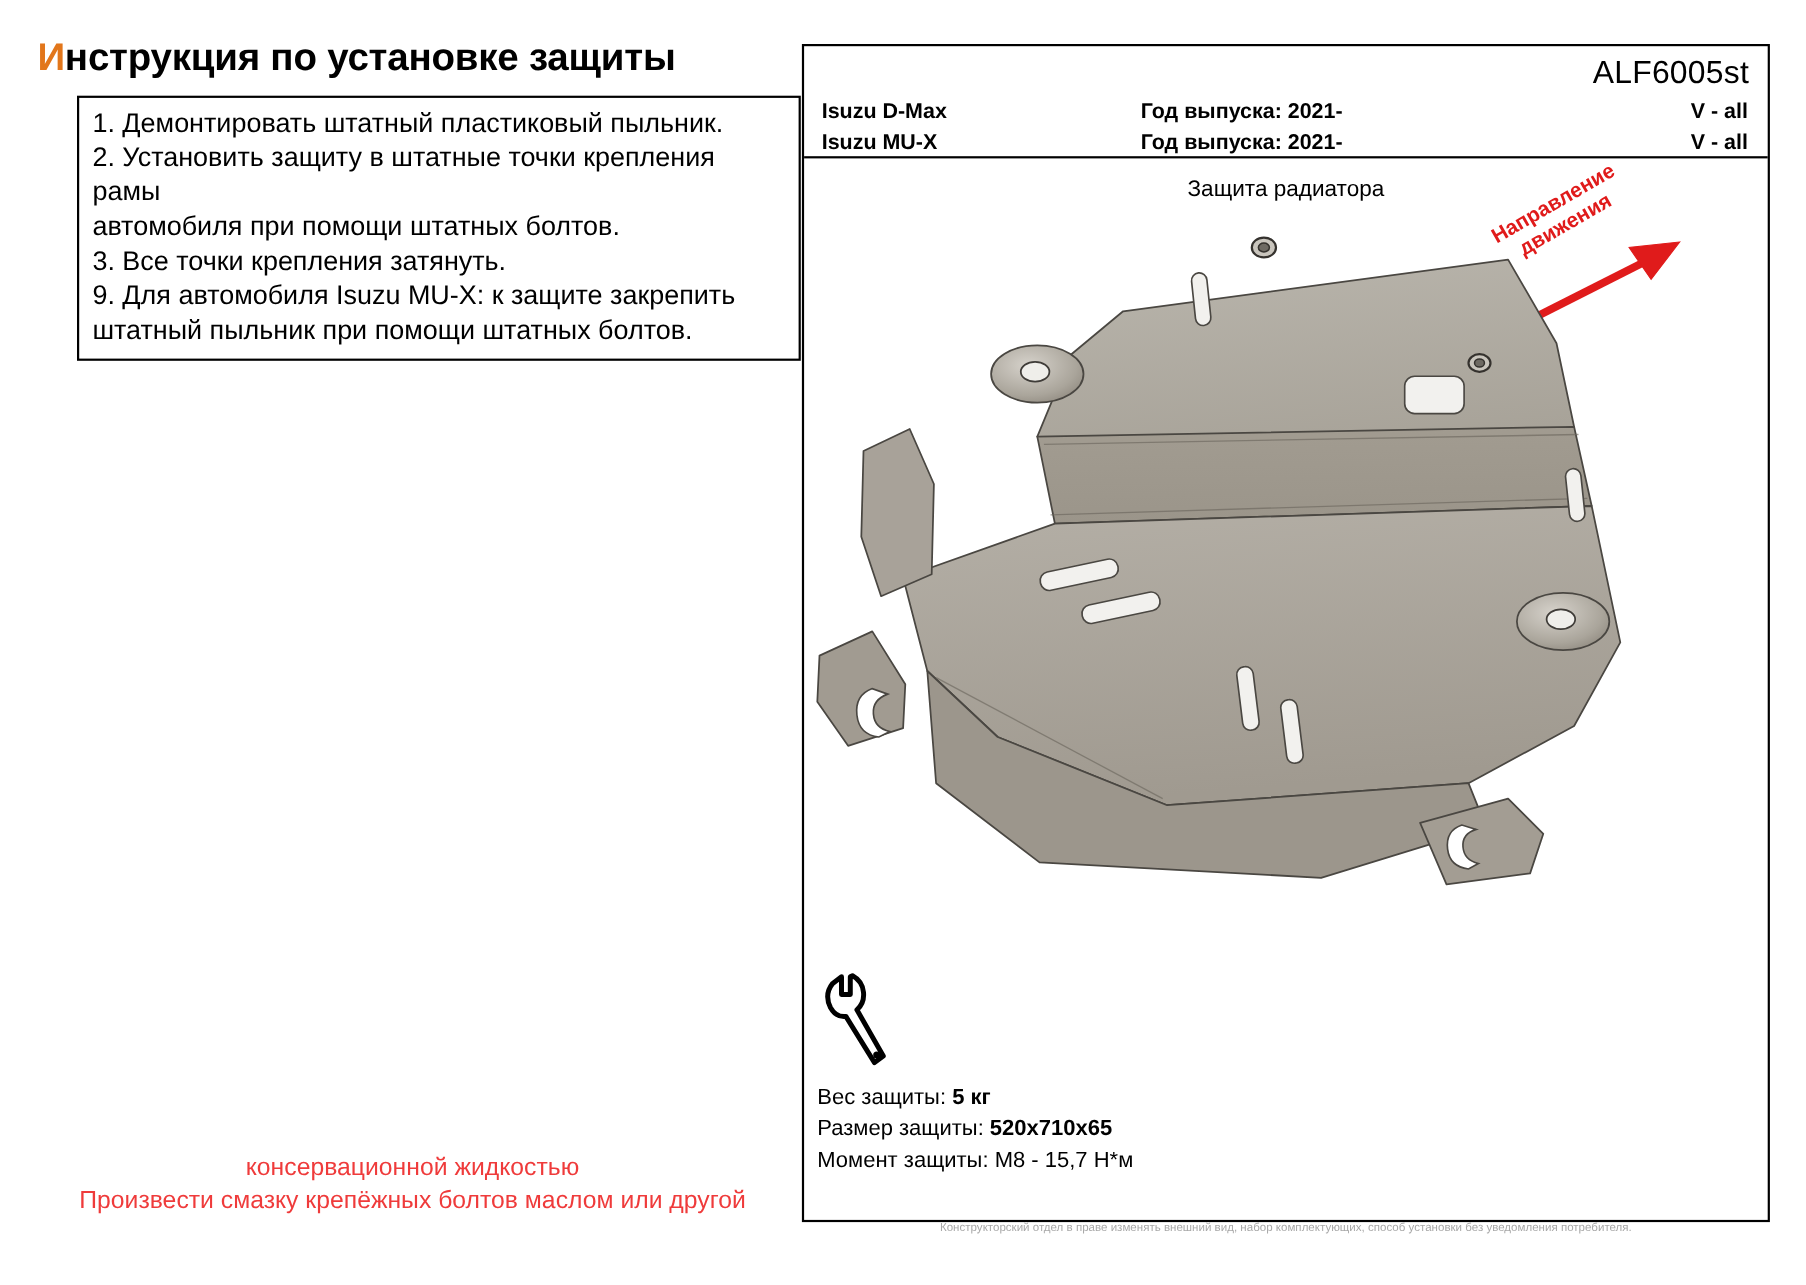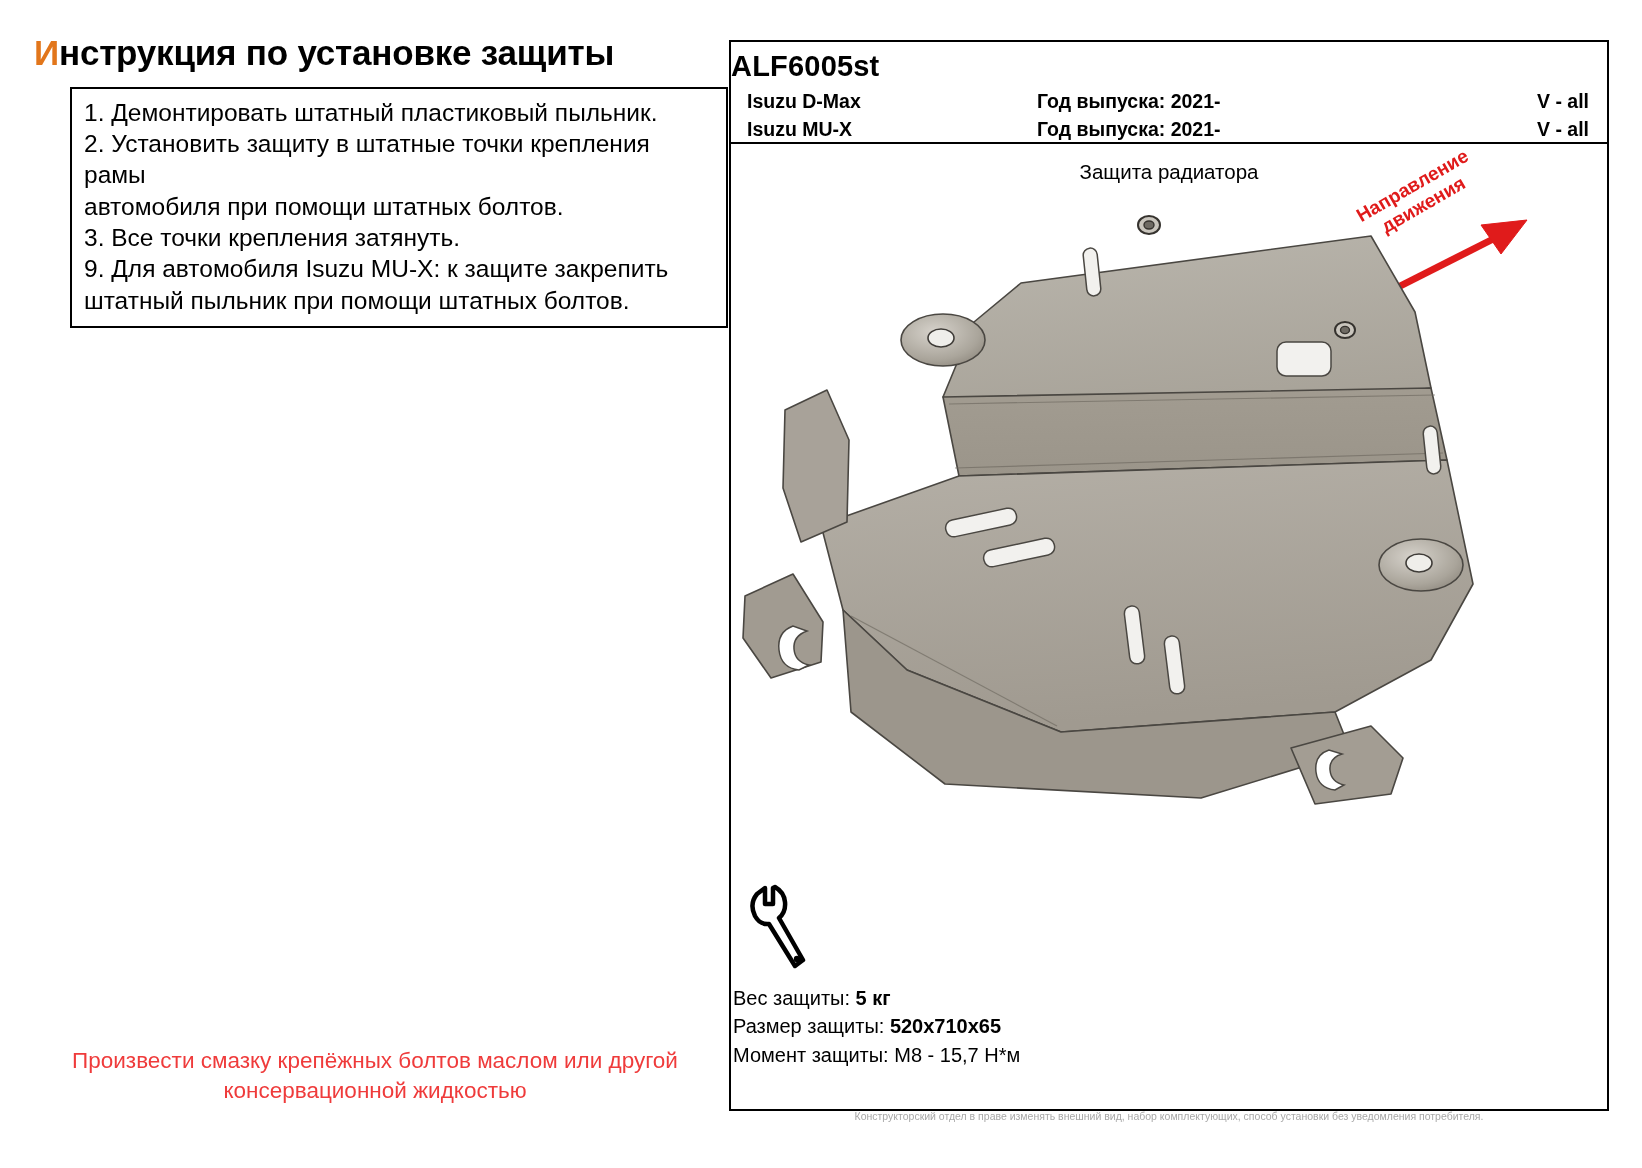--- a/index.html
+++ b/index.html
@@ -74,25 +74,25 @@
     box-sizing: border-box;
     background: #fff;
   }
   #header-block {
     position: relative;
     height: 100px;
     border-bottom: 2px solid #000;
   }
   #article-code {
     position: absolute;
-    left: 0; right: 0;
+    left: 0; right: 17px;
     top: 8px;
-    text-align: left;
+    text-align: right;
     font-size: 29px;
-    font-weight: bold;
+    font-weight: normal;
     letter-spacing: 0.2px;
   }
   .veh-row {
     position: absolute;
     left: 0;
     right: 0;
     height: 25px;
     font-size: 19.5px;
     font-weight: bold;
   }
@@ -160,21 +160,21 @@
   
   #wrench-icon {
     position: absolute;
     left: 14px;
     top: 838px;
     width: 64px;
     height: 92px;
   }
   #specs {
     position: absolute;
-    left: 2px;
+    left: 12px;
     top: 942px;
     font-size: 20px;
     line-height: 1.42;
   }
   .spec-line { white-space: nowrap; }
   .spec-line .val { font-weight: bold; }
 
   #footer-note {
     position: absolute;
     left: 729px;
@@ -198,22 +198,22 @@
     <div id="instructions-box">
       <div class="instruction-line">1. Демонтировать штатный пластиковый пыльник.</div>
       <div class="instruction-line">2. Установить защиту в штатные точки крепления рамы
 автомобиля при помощи штатных болтов.</div>
       <div class="instruction-line">3. Все точки крепления затянуть.</div>
       <div class="instruction-line">9. Для автомобиля Isuzu MU-X: к защите закрепить
 штатный пыльник при помощи штатных болтов.</div>
     </div>
 
     <div id="warning-note">
+      <div>консервационной жидкостью</div>
       <div>Произвести смазку крепёжных болтов маслом или другой</div>
-      <div>консервационной жидкостью</div>
     </div>
   </div>
 
   <div id="right-panel">
 
     <div id="header-block">
       <div id="article-code">ALF6005st</div>
 
       <div class="veh-row r1">
         <span class="veh-name">Isuzu D-Max</span>

